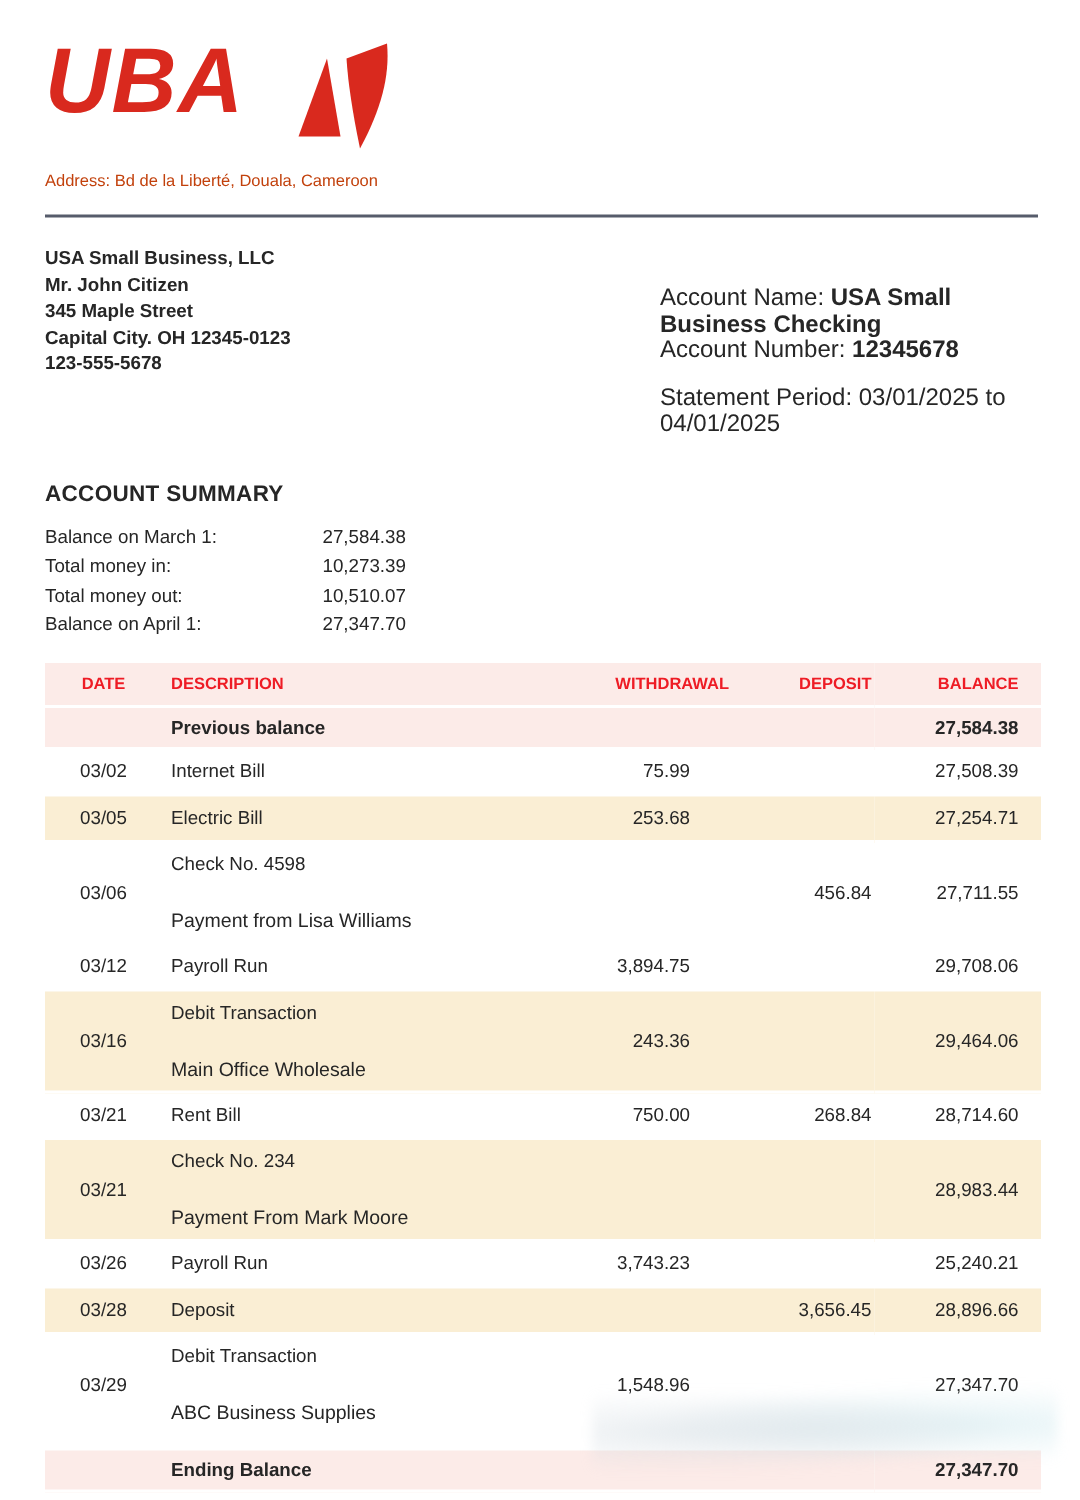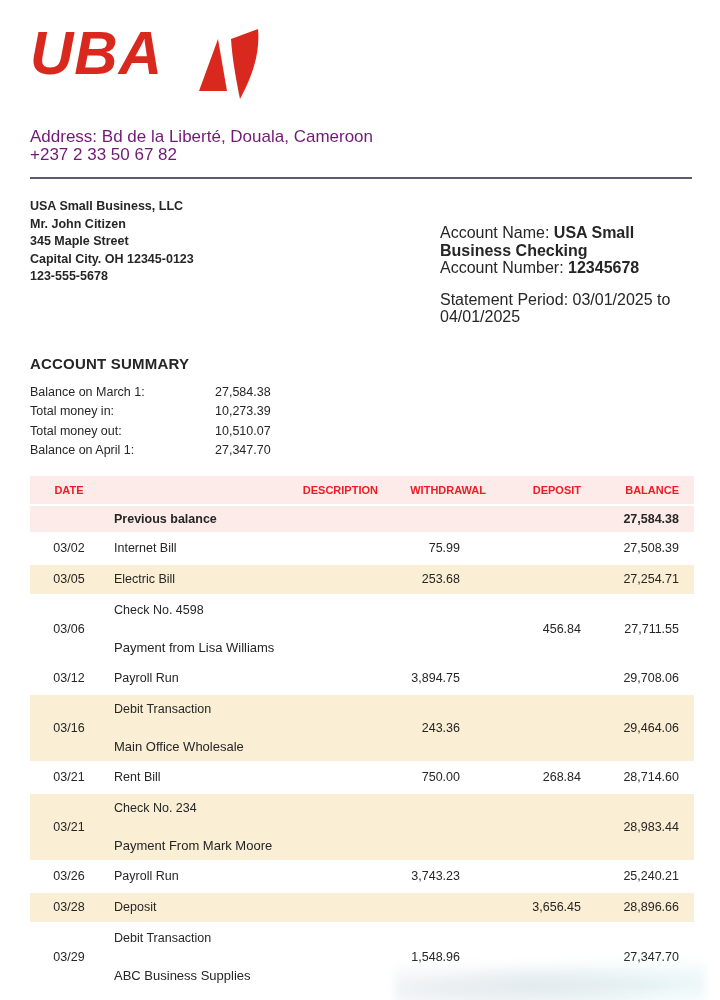--- a/index.html
+++ b/index.html
@@ -21,21 +21,21 @@
     font-style: italic;
     color: #d9291e;
     letter-spacing: 1px;
     line-height: 0.92;
     transform: scaleY(1.02);
   }
   .logo-mark { width: 70px; height: 80px; margin-left: 16px; margin-bottom: -6px; }
   .logo-mark path { fill: #d9291e; }
 
   
-  .address-block { margin-top: 16px; font-size: 17px; line-height: 18px; color: #701a75; }
+  .address-block { font-size: 11px; line-height: 18px; color: #c2410c; }
 
   
   .divider { border: none; border-top: 2.5px solid #565c6b; margin-top: 13px; }
 
   
   .info-row { display: flex; justify-content: space-between; margin-top: 19px; }
   .customer { font-size: 12.5px; font-weight: bold; line-height: 17.5px; }
   .account-info { width: 252px; font-size: 16px; line-height: 17.5px; margin-top: 26px; }
   .account-info .val { font-weight: bold; }
   .period-line { margin-top: 14px; }
@@ -63,21 +63,21 @@
 
   .tx tr > * { border-bottom: 2px solid #ffffff; vertical-align: middle; }
   .tx th {
     color: #ee1c25;
     font-weight: bold;
     font-size: 11px;
     padding-top: 8px; padding-bottom: 8px;
     background: #fcebe8;
   }
   .th-date { text-align: center; }
-  .th-desc { text-align: right; padding-left: 6px; }
+  .th-desc { text-align: left; padding-left: 6px; }
   .th-num  { text-align: right; }
   .th-wd   { padding-right: 2px; }
   .th-dep  { padding-right: 2px; }
   .th-bal  { padding-right: 15px; }
 
   .tx td { padding-top: 6px; padding-bottom: 6px; }
   .c-date { text-align: center; }
   .c-desc { text-align: left; padding-left: 6px; }
   .c-num  { text-align: right; }
   .c-wd   { padding-right: 28px; vertical-align: top; }
@@ -114,21 +114,20 @@
   <header>
     <div class="logo-row">
       <span class="logo-text">UBA</span>
       <svg class="logo-mark" viewBox="0 0 70 78" aria-hidden="true">
         <path d="M24,12 L5,64 L33,64 Z"></path>
         <path d="M37,12 L64,2 C66,24 60,46 46,72 C41,48 38,28 37,12 Z"></path>
       </svg>
     </div>
     <div class="address-block">
       <div>Address: Bd de la Liberté, Douala, Cameroon</div>
-      <div>+237 2 33 50 67 82</div>
     </div>
   </header>
 
   <hr class="divider">
 
   <section class="info-row">
     <div class="customer">
       <div>USA Small Business, LLC</div>
       <div>Mr. John Citizen</div>
       <div>345 Maple Street</div>

